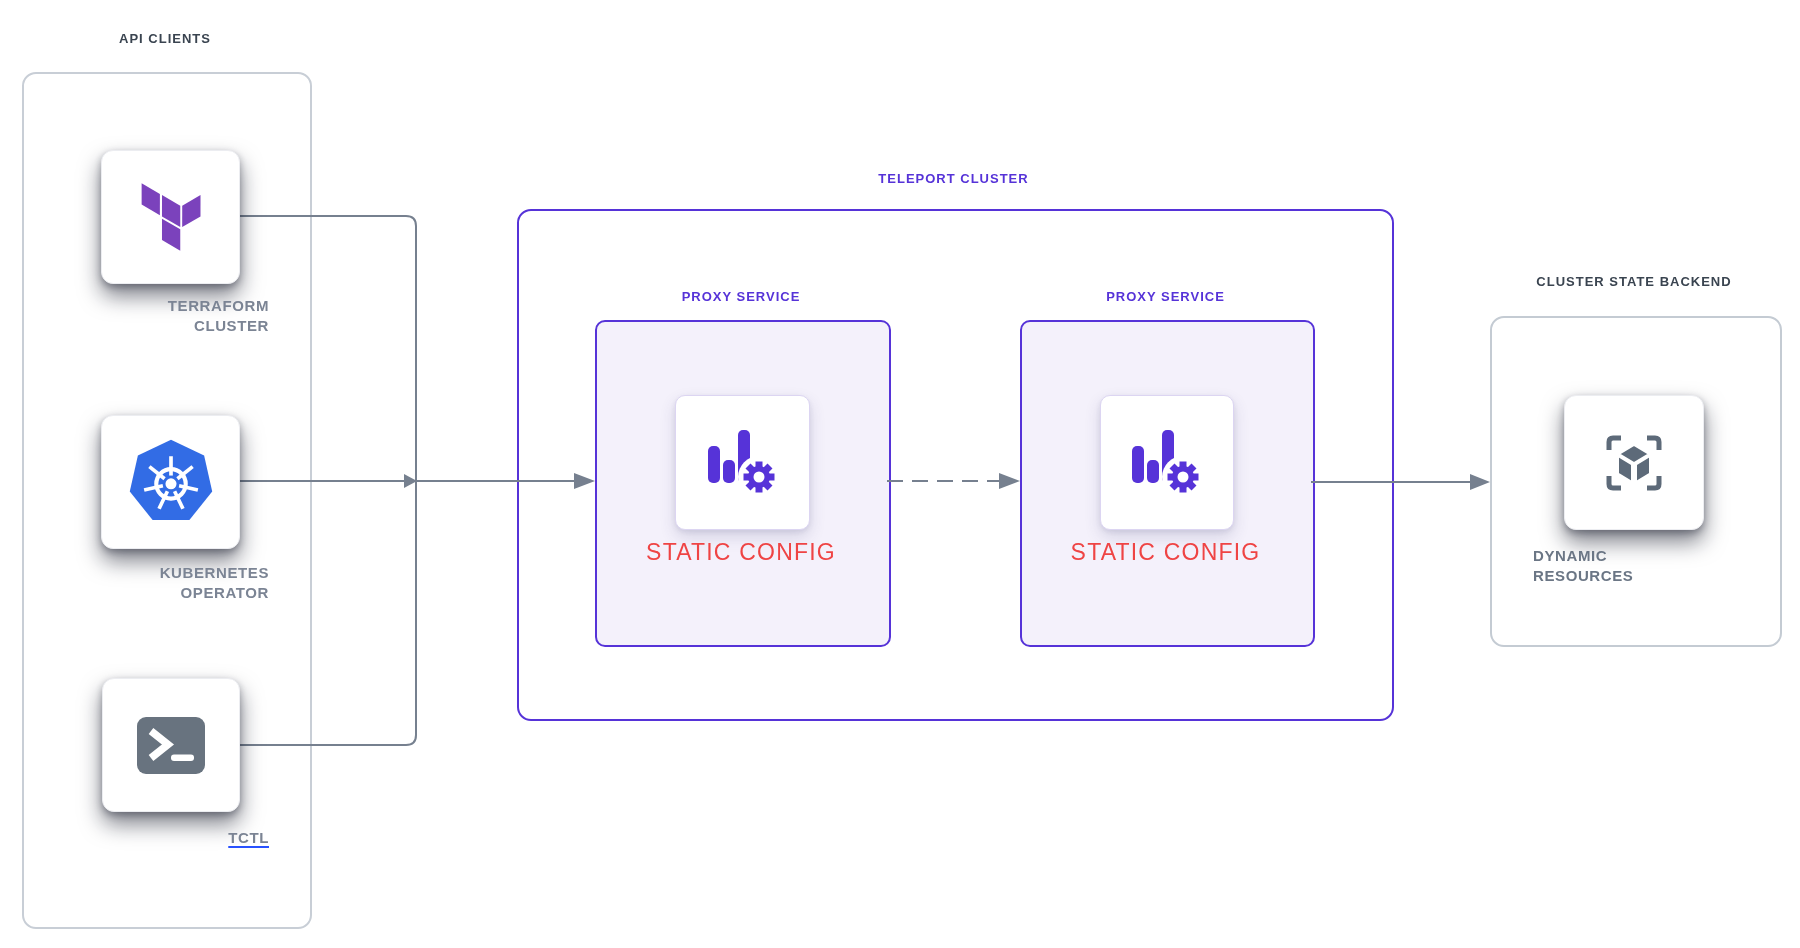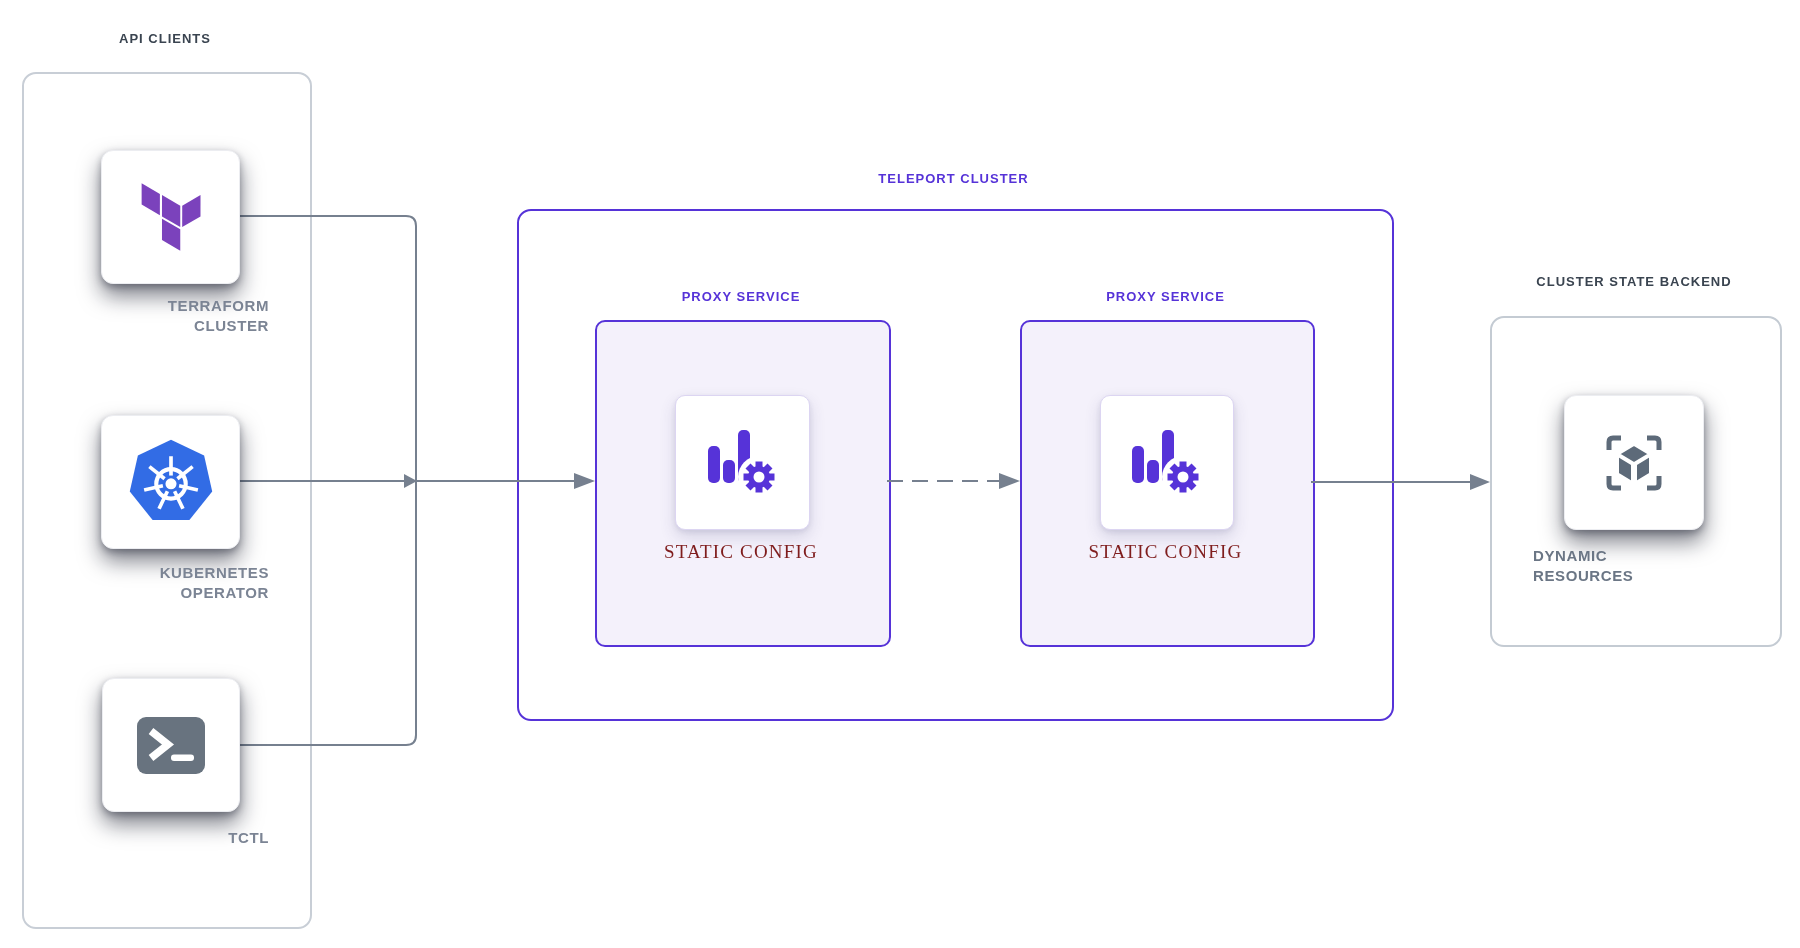--- a/index.html
+++ b/index.html
@@ -29,26 +29,26 @@
   }
   .icon-card.soft{
     border:1px solid #DCD5F2;border-radius:10px;
     box-shadow:0 7px 16px rgba(55,55,110,0.16),0 2px 5px rgba(55,55,110,0.10);
   }
   .card-label{
     position:absolute;z-index:11;text-align:right;font-weight:bold;font-size:15px;
     line-height:20px;letter-spacing:0.6px;color:#7B8494;
   }
   .card-label .tctl-link{
-    text-decoration-color:#2952FF;text-decoration-thickness:2px;
+    text-decoration:underline;text-decoration-color:#2952FF;text-decoration-thickness:2px;
     text-underline-offset:3px;cursor:pointer;
   }
   .config-label{
-    position:absolute;z-index:11;text-align:center;font-size:19px;letter-spacing:1.2px;
-    color:#7f1d1d;line-height:22px;white-space:nowrap;font-family:Liberation Serif, serif;
+    position:absolute;z-index:11;text-align:center;font-size:23px;letter-spacing:1.2px;
+    color:#ef4444;line-height:22px;white-space:nowrap;
   }
   .resources-label{
     position:absolute;z-index:11;text-align:left;font-weight:bold;font-size:15px;
     line-height:20px;letter-spacing:0.6px;color:#6B7685;
   }
 </style>
 </head>
 <body>
 
 <div class="canvas">

